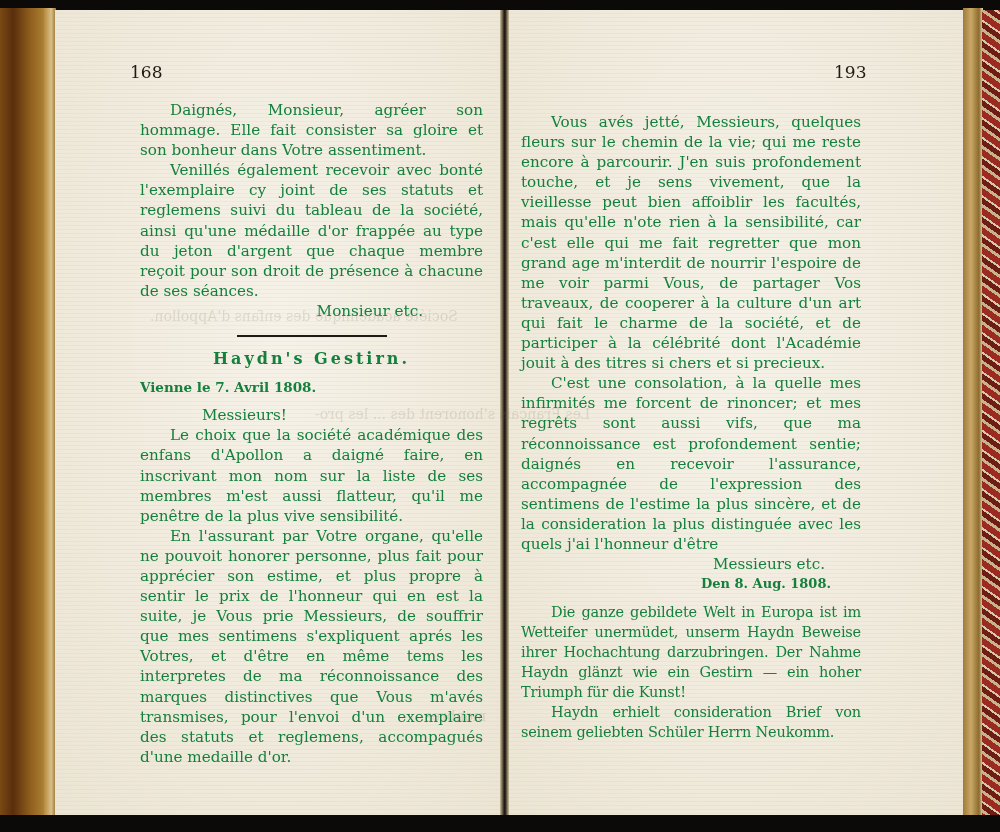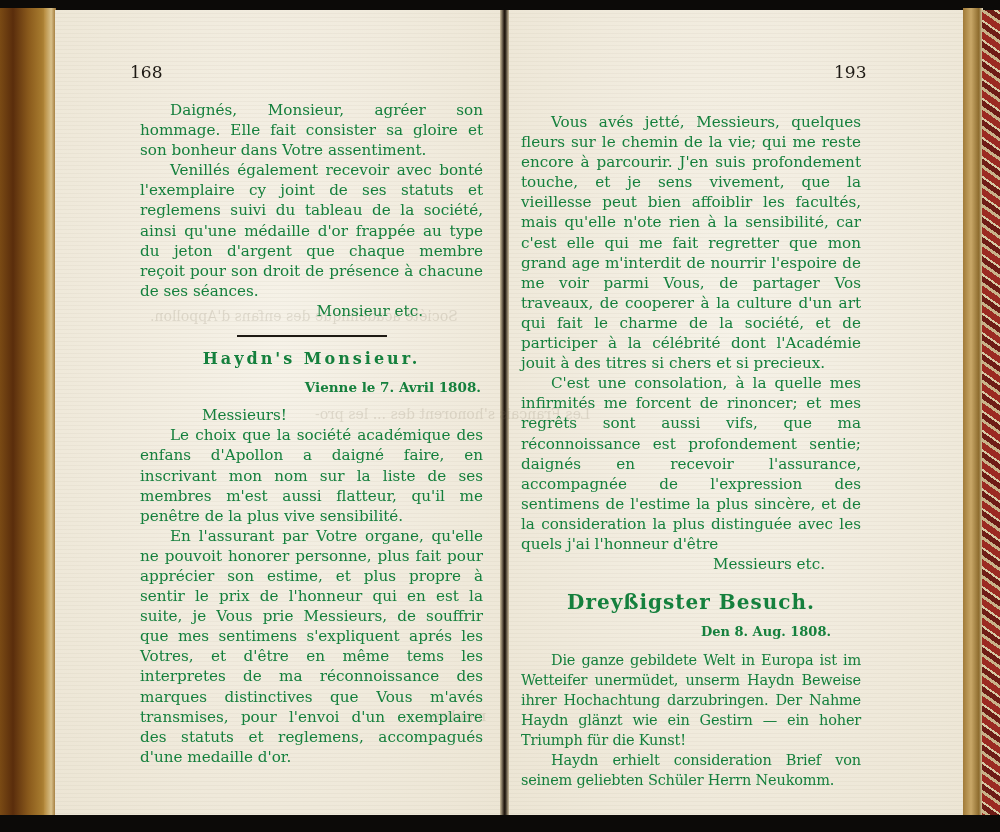--- a/index.html
+++ b/index.html
@@ -62,21 +62,21 @@
   .indent { text-indent: 30px; }
   .sig { text-align: right; padding-right: 60px; }
   .rule {
     width: 150px; height: 2px; background: #1e1a14; margin: 14px auto 12px auto;
   }
   .heading {
     text-align: center; font-weight: bold; letter-spacing: 3px; font-size: 16px;
     margin: 6px 0 8px 0;
     font-family: "DejaVu Serif", serif;
   }
-  .dateline { text-align: right; font-size: 13.5px; font-weight: bold; margin-bottom: 8px; padding-right: 2px; }
+  .dateline { font-size: 13.5px; font-weight: bold; margin-bottom: 8px; padding-right: 2px; }
   .salute { padding-left: 62px; }
   .gothic {
     font-family: "DejaVu Serif", serif;
     font-size: 14.5px;
     line-height: 20px;
     font-weight: normal;
     letter-spacing: -0.2px;
   }
   .heading2 {
     text-align: center; font-weight: bold; font-size: 20px; letter-spacing: 1px; margin: 18px 0 10px 0;
@@ -103,30 +103,29 @@
   <div class="bleed" style="left:150px; top:308px;">Société académique des enfans d'Appollon.</div>
   <div class="bleed" style="left:315px; top:406px;">Les Français s'honorent des ... les pro-</div>
   <div class="bleed" style="left:420px; top:708px;">monbres.</div>
 
   <div class="pageno pageno-left">168</div>
   <div class="text-block left-block">
     <p class="indent">Daignés, Monsieur, agréer son hommage. Elle fait consister sa gloire et son bonheur dans Votre assentiment.</p>
     <p class="indent">Venillés également recevoir avec bonté l'exemplaire cy joint de ses statuts et reglemens suivi du tableau de la société, ainsi qu'une médaille d'or frappée au type du jeton d'argent que chaque membre reçoit pour son droit de présence à chacune de ses séances.</p>
     <p class="sig">Monsieur etc.</p>
     <div class="rule"></div>
-    <p class="heading">Haydn's Monsieur.</p>
+    <p class="heading">Haydn's Gestirn.</p>
     <p class="dateline">Vienne le 7. Avril 1808.</p>
     <p class="salute">Messieurs!</p>
     <p class="indent">Le choix que la société académique des enfans d'Apollon a daigné faire, en inscrivant mon nom sur la liste de ses membres m'est aussi flatteur, qu'il me penêtre de la plus vive sensibilité.</p>
     <p class="indent">En l'assurant par Votre organe, qu'elle ne pouvoit honorer personne, plus fait pour apprécier son estime, et plus propre à sentir le prix de l'honneur qui en est la suite, je Vous prie Messieurs, de souffrir que mes sentimens s'expliquent aprés les Votres, et d'être en même tems les interpretes de ma réconnoissance des marques distinctives que Vous m'avés transmises, pour l'envoi d'un exemplaire des statuts et reglemens, accompagués d'une medaille d'or.</p>
   </div>
 
   <div class="pageno pageno-right">193</div>
   <div class="text-block right-block">
     <p class="indent">Vous avés jetté, Messieurs, quelques fleurs sur le chemin de la vie; qui me reste encore à parcourir. J'en suis profondement touche, et je sens vivement, que la vieillesse peut bien affoiblir les facultés, mais qu'elle n'ote rien à la sensibilité, car c'est elle qui me fait regretter que mon grand age m'interdit de nourrir l'espoire de me voir parmi Vous, de partager Vos traveaux, de cooperer à la culture d'un art qui fait le charme de la société, et de participer à la célébrité dont l'Académie jouit à des titres si chers et si precieux.</p>
     <p class="indent">C'est une consolation, à la quelle mes infirmités me forcent de rinoncer; et mes regrêts sont aussi vifs, que ma réconnoissance est profondement sentie; daignés en recevoir l'assurance, accompagnée de l'expression des sentimens de l'estime la plus sincère, et de la consideration la plus distinguée avec les quels j'ai l'honneur d'être</p>
     <p class="sig" style="padding-right:36px;">Messieurs etc.</p>
-    <p class="heading2">Dreyßigster Besuch.</p>
     <p class="dateline2">Den 8. Aug. 1808.</p>
     <p class="indent gothic">Die ganze gebildete Welt in Europa ist im Wetteifer unermüdet, unserm Haydn Beweise ihrer Hochachtung darzubringen. Der Nahme Haydn glänzt wie ein Gestirn — ein hoher Triumph für die Kunst!</p>
     <p class="indent gothic">Haydn erhielt consideration Brief von seinem geliebten Schüler Herrn Neukomm.</p>
   </div>
 </div>
 
 </body></html>

